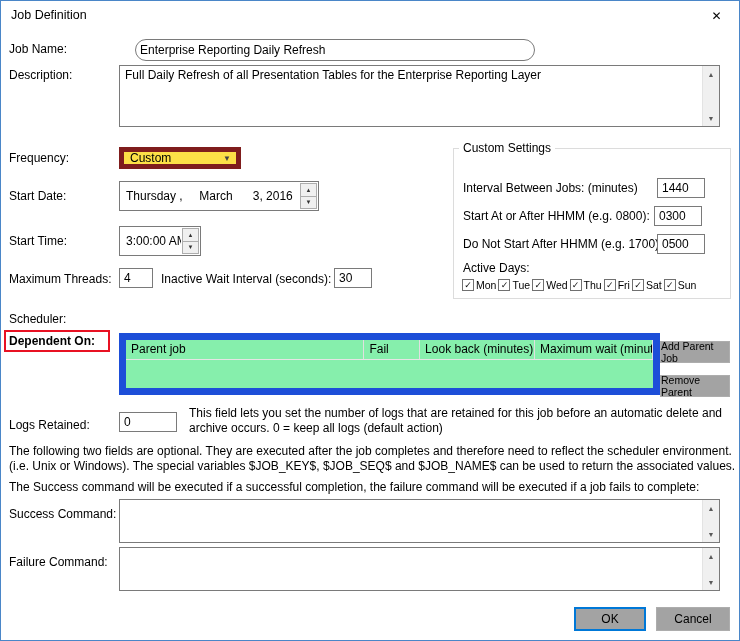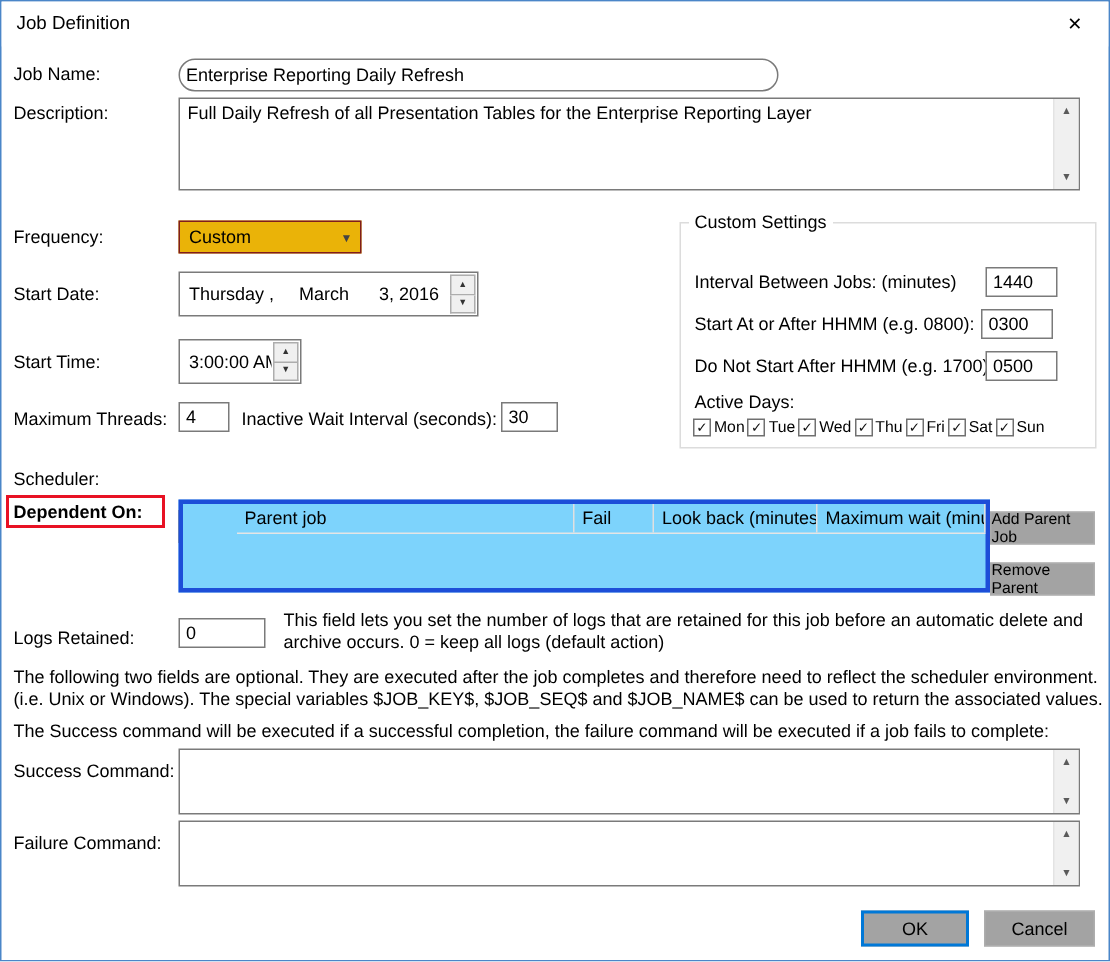--- a/index.html
+++ b/index.html
@@ -6,21 +6,21 @@
   html,body { width:740px; height:641px; background:#fff; }
   #dialog { position:relative; width:740px; height:641px; background:#fff; border:1px solid #4a86c8; overflow:hidden; }
 
   .titlebar { position:absolute; left:0; top:0; width:100%; height:30px; background:#fff; }
   .title { position:absolute; left:10px; top:7px; font-size:12.5px; color:#000; }
   .closebtn { position:absolute; right:0; top:0; width:45px; height:29px; display:flex; align-items:center; justify-content:center; font-size:12px; color:#000; cursor:pointer; }
 
   .lbl { position:absolute; font-size:12px; color:#000; white-space:nowrap; }
   .txtinput { position:absolute; border:1px solid #7a7a7a; background:#fff; font-size:12px; padding:1px 4px; outline:none; }
 
-  .combo { position:absolute; border:1px solid #7f1d1d; background:#eab308; display:flex; align-items:stretch; font-size:12px; cursor:default; }
+  .combo { position:absolute; border:5px solid #7f1d1d; background:#fde047; display:flex; align-items:stretch; font-size:12px; cursor:default; }
   .combo .ctext { flex:1; display:flex; align-items:center; padding:0 6px; white-space:nowrap; }
   .combo .carrow { width:18px; display:flex; align-items:center; justify-content:center; font-size:8px; color:#444; }
 
   .box { position:absolute; border:1px solid #7a7a7a; background:#fff; display:flex; align-items:stretch; }
   .box .btext { flex:1; font-size:12px; padding:2px 5px; white-space:pre-wrap; overflow:hidden; }
   .box .dtext { flex:1; display:flex; align-items:center; padding-left:6px; font-size:12px; white-space:pre; overflow:hidden; }
 
   .vscroll { width:17px; background:#f0f0f0; border-left:1px solid #e3e3e3; display:flex; flex-direction:column; }
   .vscroll .sbtn { height:16px; display:flex; align-items:center; justify-content:center; font-size:7px; color:#5a5a5a; cursor:pointer; }
   .vscroll .strack { flex:1; }
@@ -29,21 +29,21 @@
   .spin .spbtn { flex:1; border:1px solid #adadad; background:#f0f0f0; display:flex; align-items:center; justify-content:center; font-size:6px; color:#333; cursor:pointer; }
   .spin .spbtn + .spbtn { border-top:none; }
 
   fieldset.group { position:absolute; border:1px solid #dcdcdc; background:#fff; }
   fieldset.group legend { font-size:12px; color:#000; padding:0 4px; margin-left:5px; }
 
   .dayrow { position:absolute; display:flex; align-items:center; gap:2px; font-size:10.5px; white-space:nowrap; }
   .day { display:flex; align-items:center; gap:2px; }
   .chk { width:12px; height:12px; border:1px solid #707070; background:#fff; display:inline-flex; align-items:center; justify-content:center; font-size:9px; color:#111; cursor:pointer; }
 
-  .table { position:absolute; border:3px solid #1d4ed8; background:#7dd3fc; display:flex; flex-direction:column;padding-left:36px; }
+  .table { position:absolute; border:7px solid #1d4ed8; background:#86efac; display:flex; flex-direction:column; }
   .thead { display:flex; height:20px; border-bottom:1px solid #e5e5e5; }
   .th { font-size:12px; padding:2px 5px; border-right:1px solid #e0e0e0; white-space:nowrap; overflow:hidden; }
   .tbody { flex:1; }
 
   .btn { position:absolute; background:#a3a3a3; border:1px solid #adadad; font-size:12px; color:#000; display:flex; align-items:center; justify-content:center; cursor:pointer; overflow:hidden; }
   .btn.small { font-size:10.5px; }
   .btn.default { border:2px solid #0078d7; }
 
   .redbox { position:absolute; border:2px solid #e81123; }
   .redbox .lblb { font-size:12px; font-weight:bold; white-space:nowrap; padding:2px 3px; }
@@ -56,21 +56,21 @@
 <div id="dialog">
 
   <div class="titlebar">
     <span class="title">Job Definition</span>
     <span class="closebtn">
         <span>✕</span>
       </span>
   </div>
 
   <div class="lbl" style="left:8px; top:41px;">Job Name:</div>
-  <input class="txtinput" style="left: 118px; top: 38px; width: 400px; height: 22px; border-radius: 11px;" value="Enterprise Reporting Daily Refresh">
+  <input class="txtinput" style="left: 134px; top: 38px; width: 400px; height: 22px; border-radius: 11px;" value="Enterprise Reporting Daily Refresh">
 
   <div class="lbl" style="left:8px; top:67px;">Description:</div>
   <div class="box" style="left:118px; top:64px; width:601px; height:62px;">
     <div class="btext">Full Daily Refresh of all Presentation Tables for the Enterprise Reporting Layer</div>
     <div class="vscroll">
       <div class="sbtn">▲</div>
       <div class="strack"></div>
       <div class="sbtn">▼</div>
     </div>
   </div>

